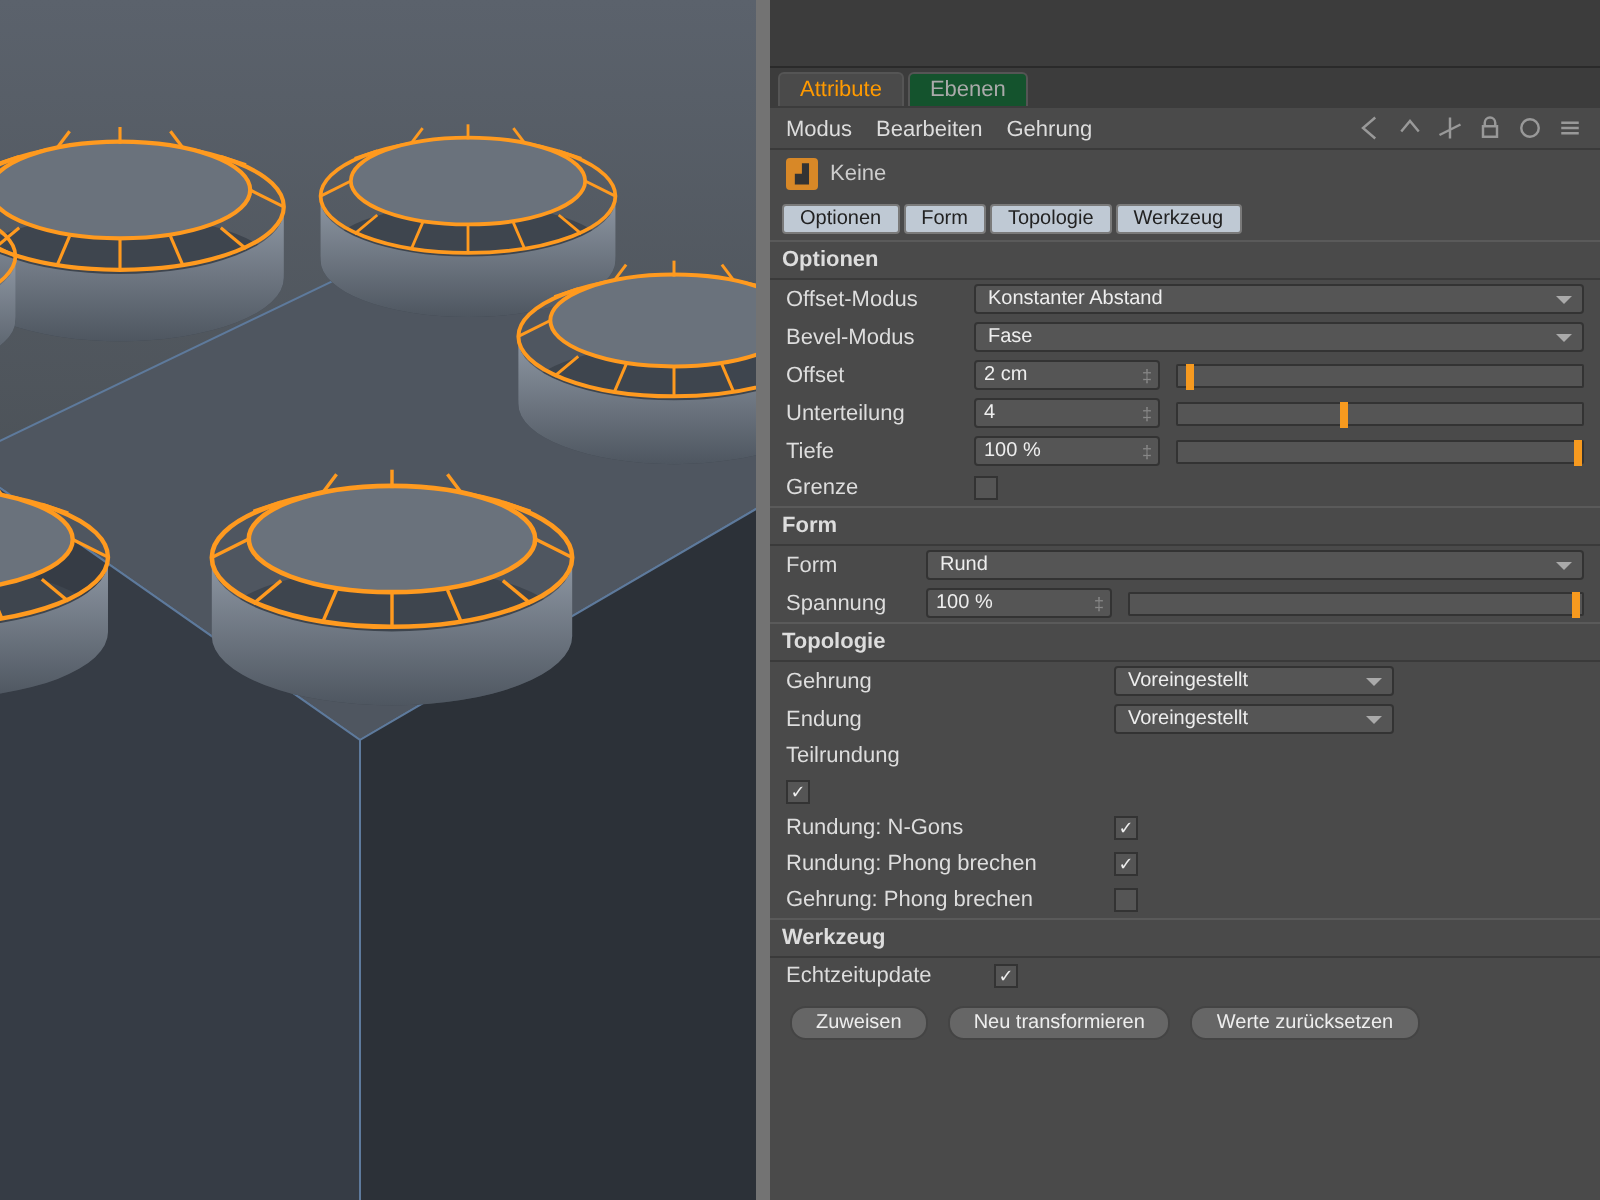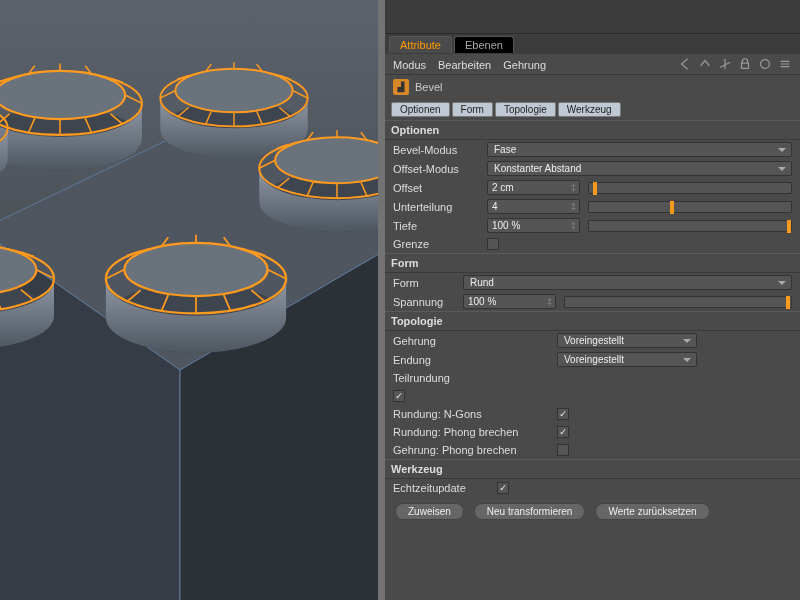--- a/index.html
+++ b/index.html
@@ -26,21 +26,21 @@
     flex-direction: column;
     border-left: 7px solid #737373;
   }
   .panel-top-gap { height: 34px; background:#3c3c3c; border-bottom:1px solid #2a2a2a;}
   .tabs-top {
     display:flex; align-items:center;
     background:#3c3c3c; height:20px; padding-left:4px;
   }
   .tab-top {
     padding:2px 10px; font-size:11px; color:#aaa;
-    background:#000000; border:1px solid #555; border-bottom:none;
+    background:#14532d; border:1px solid #555; border-bottom:none;
     margin-right:2px; border-radius:3px 3px 0 0;
   }
   .tab-top.active { color:#ff9a00; background:#4a4a4a;}
   .menubar {
     display:flex; align-items:flex-end; gap:12px;
     padding:3px 8px; background:#4a4a4a;
     border-bottom:1px solid #3a3a3a;
   }
   .menubar span { color:#ddd; font-size:11px;}
   .menubar .icons { margin-left:auto; display:flex; gap:6px; color:#888; font-size:12px;}
@@ -186,37 +186,37 @@
       <svg viewBox="0 0 16 16">
           <circle cx="8" cy="8" r="5"></circle>
         </svg>
       <svg viewBox="0 0 16 16">
           <path d="M3 5 H13 M3 8 H13 M3 11 H13"></path>
         </svg>
     </div>
   </div>
   <div class="tool-header">
     <span class="tool-icon">▟</span>
-    <span>Bevel</span>
+    <span>Keine</span>
   </div>
   <div class="option-tabs">
     <div class="otab">Optionen</div>
     <div class="otab">Form</div>
     <div class="otab">Topologie</div>
     <div class="otab">Werkzeug</div>
   </div>
 
   <div class="section-h">Optionen</div>
   <div class="row">
+    <span class="label">Offset-Modus</span>
+    <div class="dd">Konstanter Abstand</div>
+  </div>
+  <div class="row">
     <span class="label">Bevel-Modus</span>
     <div class="dd">Fase</div>
-  </div>
-  <div class="row">
-    <span class="label">Offset-Modus</span>
-    <div class="dd">Konstanter Abstand</div>
   </div>
   <div class="row">
     <span class="label">Offset</span>
     <div class="numfield">2 cm</div>
     <div class="slider">
         <div class="thumb" style="left:2%"></div>
       </div>
   </div>
   <div class="row">
     <span class="label">Unterteilung</span>

